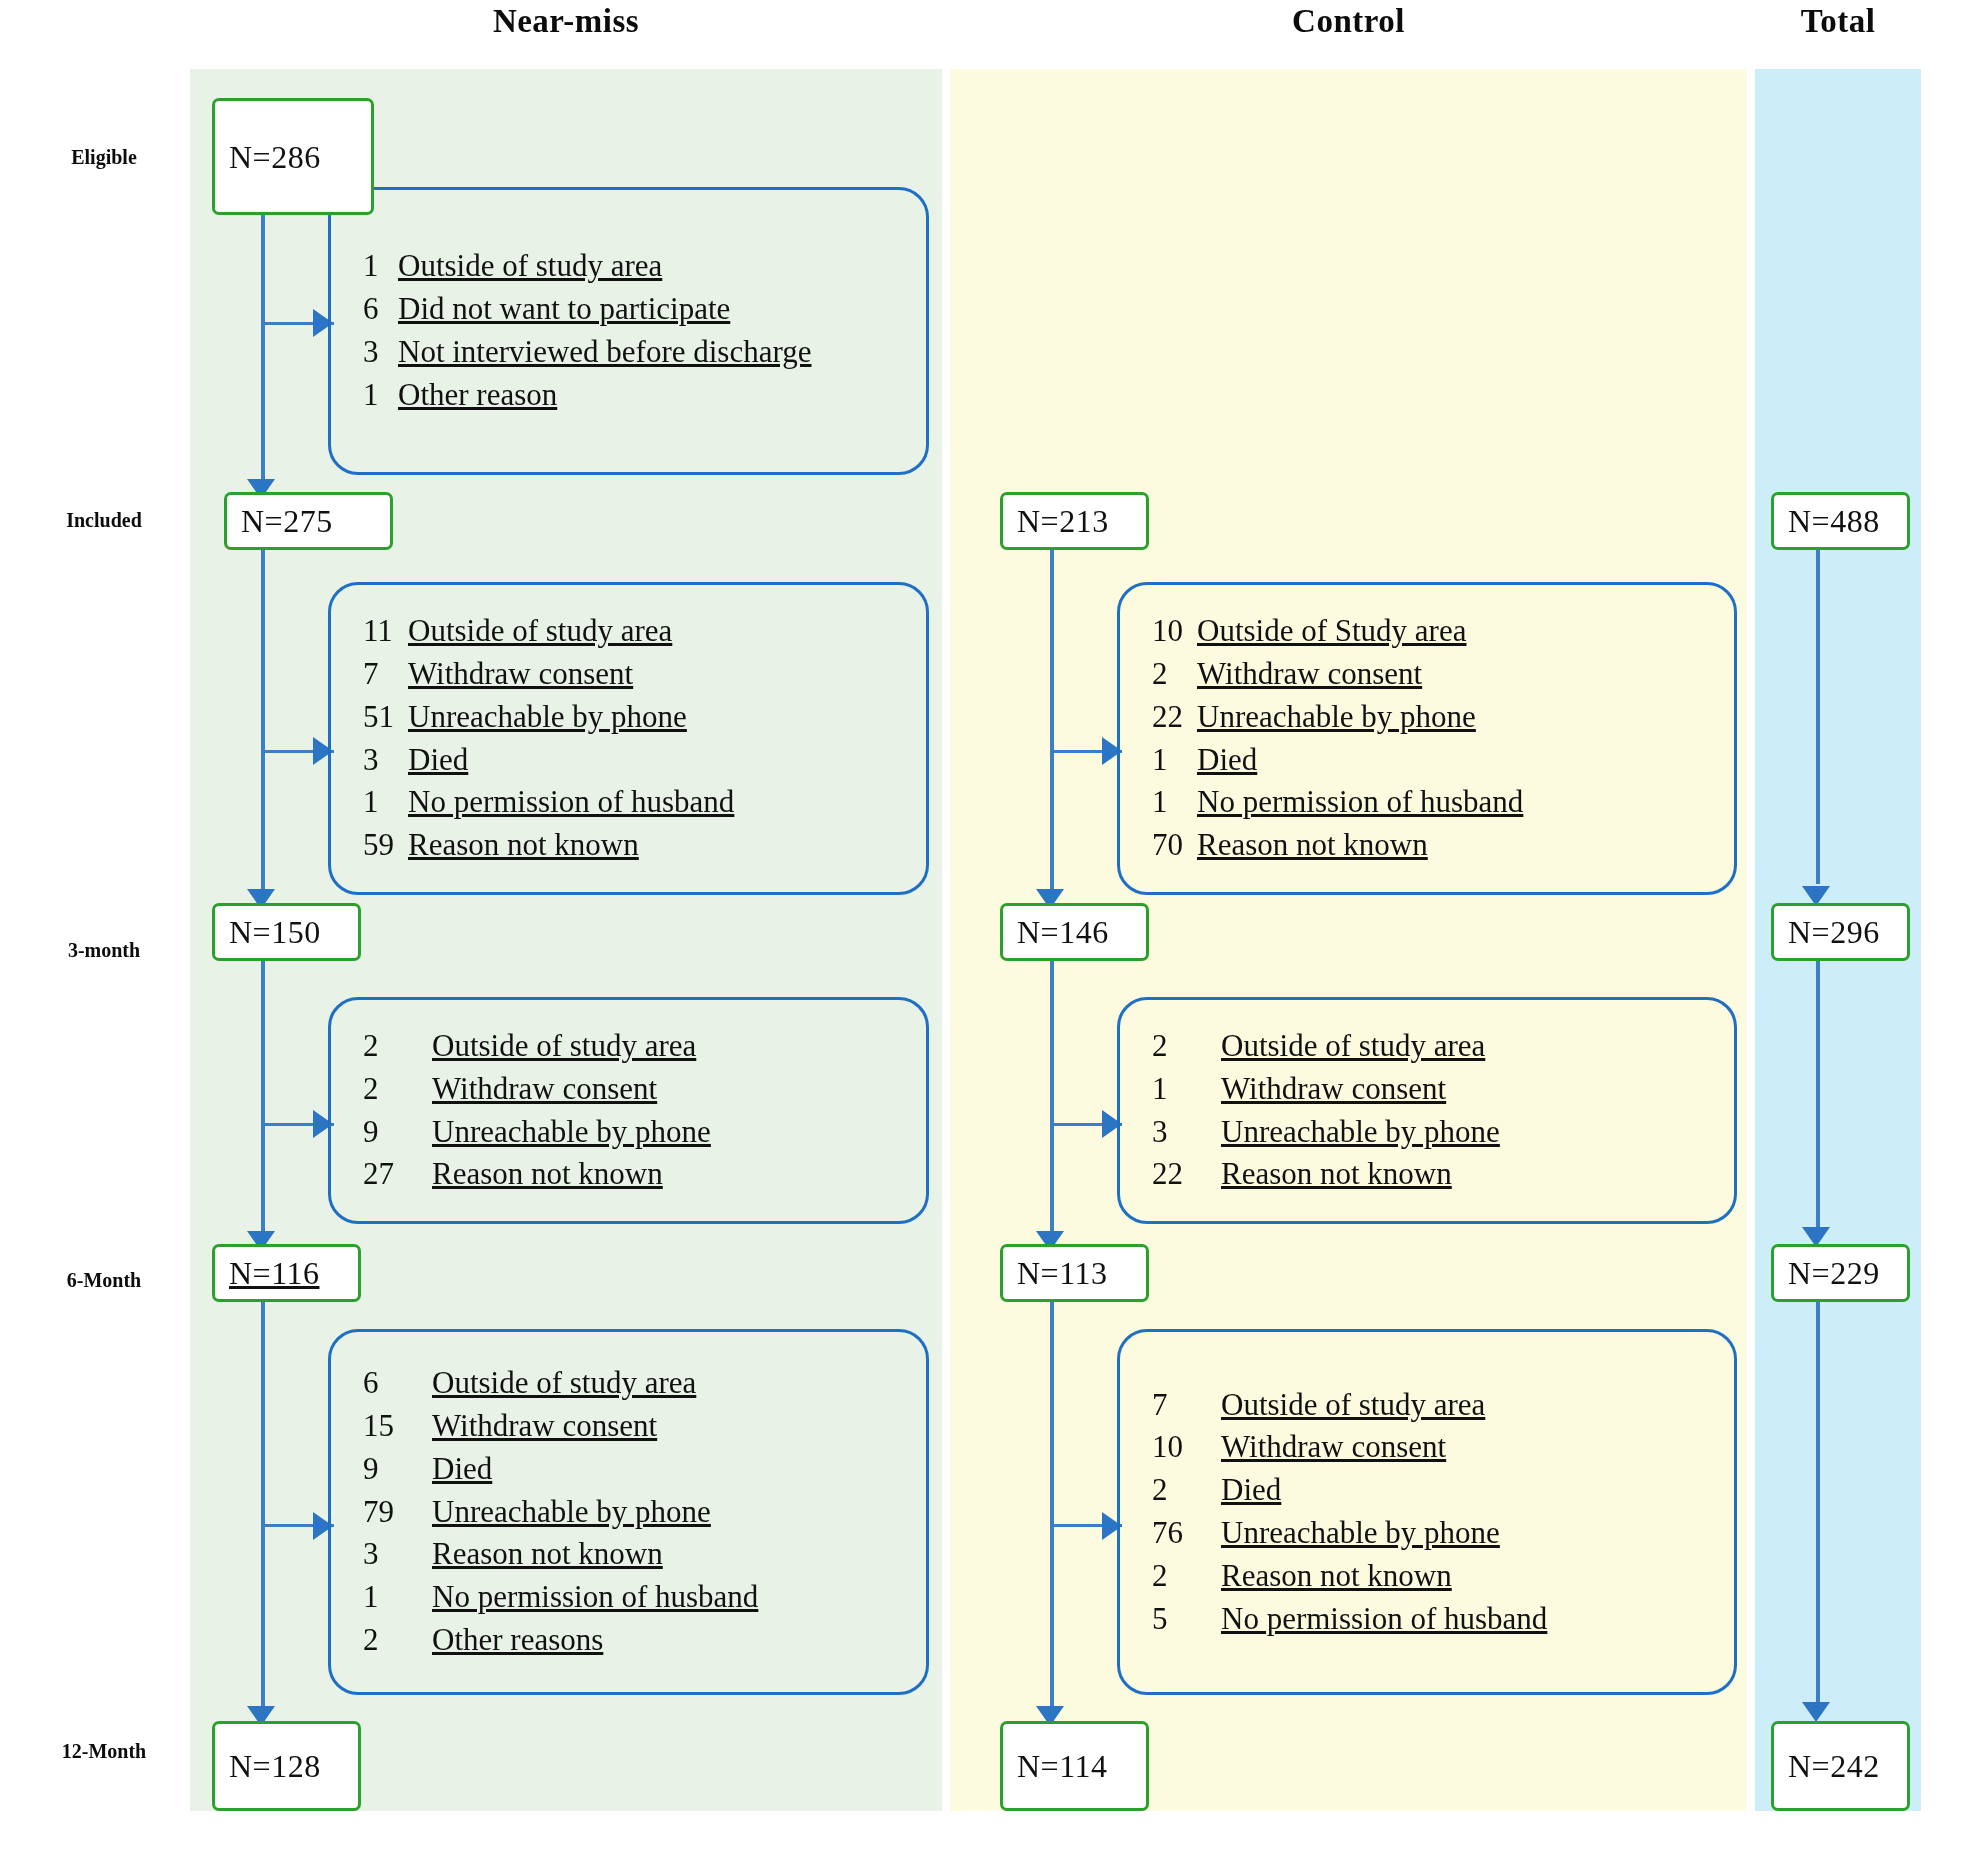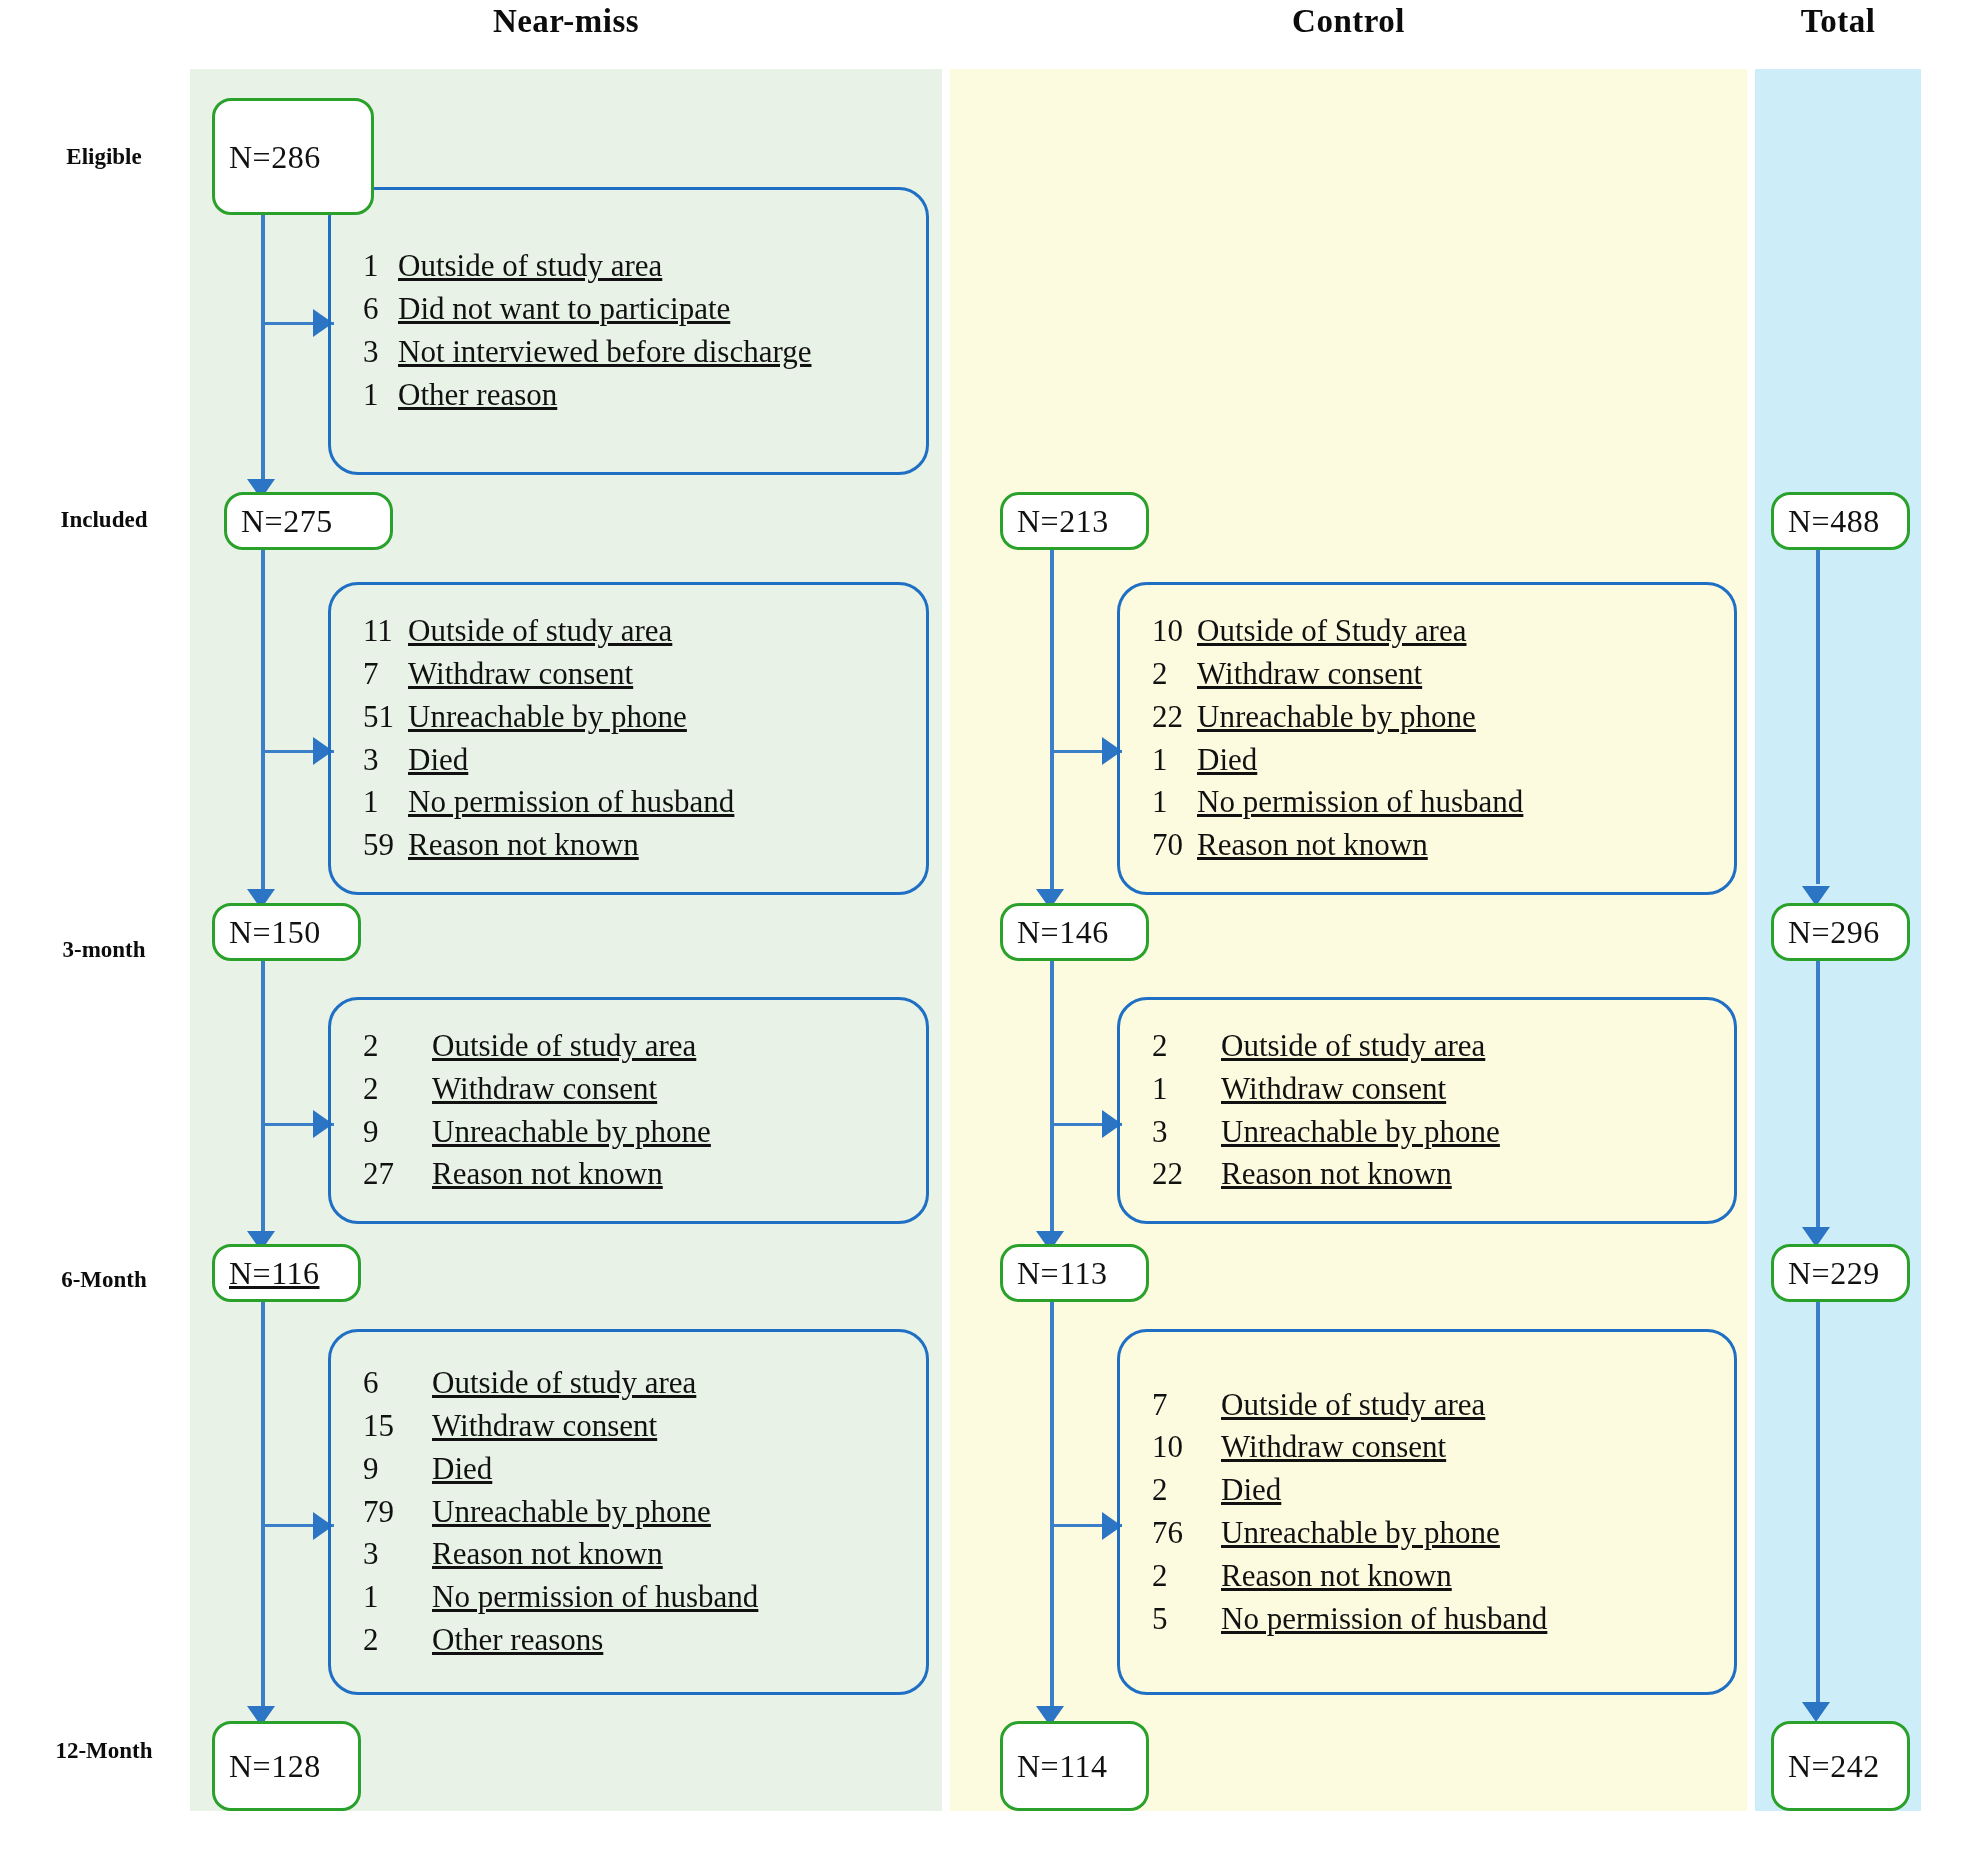--- a/index.html
+++ b/index.html
@@ -36,32 +36,32 @@
   .hdr-control{left:950px;width:797px;}
   .hdr-total{left:1755px;width:166px;}
 
   
   .row-label{
     position:absolute;
     left:15px;
     width:178px;
     text-align:center;
     font-weight:bold;
-    font-size:23px;
+    font-size:20px;
     line-height:1.05;
     color:#0c0c0c;
     transform:translateY(-50%);
   }
 
   
   .nbox{
     position:absolute;
     box-sizing:border-box;
     border:3.8px solid #2aa12a;
-    border-radius:19px;
+    border-radius:7px;
     background:#ffffff;
     display:flex;
     align-items:center;
     padding-left:14px;
     font-size:32px;
     line-height:1;
     letter-spacing:0.5px;
     color:#111111;
     z-index:4;
   }

